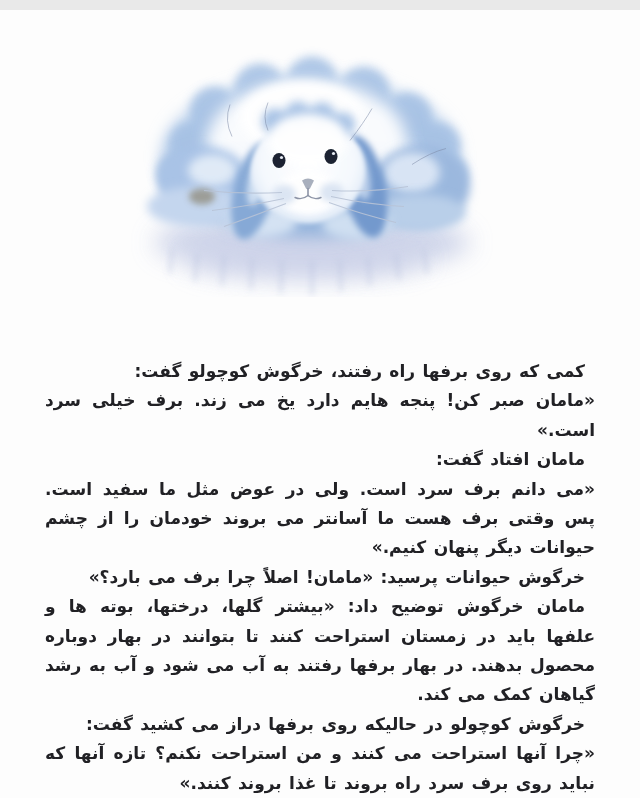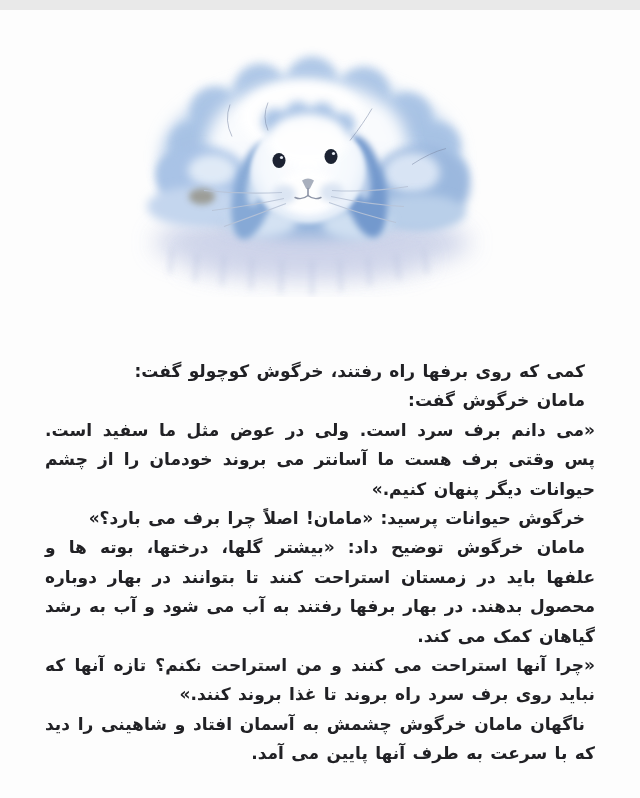--- a/index.html
+++ b/index.html
@@ -172,21 +172,23 @@
           <path d="M120,92 Q112,76 118,60"></path>
           <path d="M300,120 Q318,108 334,104"></path>
           <path d="M156,86 Q150,72 156,58"></path>
         </g>
       </g>
     </svg>
   </div>
 
   <div class="story">
     <p class="indent">کمی که روی برفها راه رفتند، خرگوش کوچولو گفت:</p>
-    <p class="indent">مامان خرگوش گفت:</p>
+    <p>«مامان صبر کن! پنجه هایم دارد یخ می زند. برف خیلی سرد است.»</p>
+    <p class="indent">مامان افتاد گفت:</p>
     <p>«می دانم برف سرد است. ولی در عوض مثل ما سفید است. پس وقتی برف هست ما آسانتر می بروند خودمان را از چشم حیوانات دیگر پنهان کنیم.»</p>
     <p class="indent">خرگوش حیوانات پرسید: «مامان! اصلاً چرا برف می بارد؟»</p>
     <p class="indent">مامان خرگوش توضیح داد: «بیشتر گلها، درختها، بوته ها و علفها باید در زمستان استراحت کنند تا بتوانند در بهار دوباره محصول بدهند. در بهار برفها رفتند به آب می شود و آب به رشد گیاهان کمک می کند.</p>
+    <p class="indent">خرگوش کوچولو در حالیکه روی برفها دراز می کشید گفت:</p>
     <p>«چرا آنها استراحت می کنند و من استراحت نکنم؟ تازه آنها که نباید روی برف سرد راه بروند تا غذا بروند کنند.»</p>
     <p class="indent">ناگهان مامان خرگوش چشمش به آسمان افتاد و شاهینی را دید که با سرعت به طرف آنها پایین می آمد.</p>
   </div>
 
 </div>
 
 </body></html>

